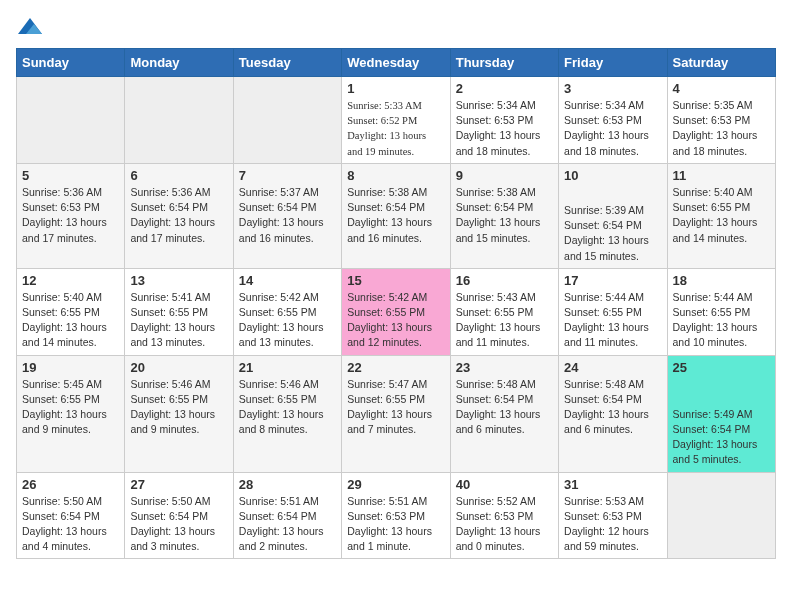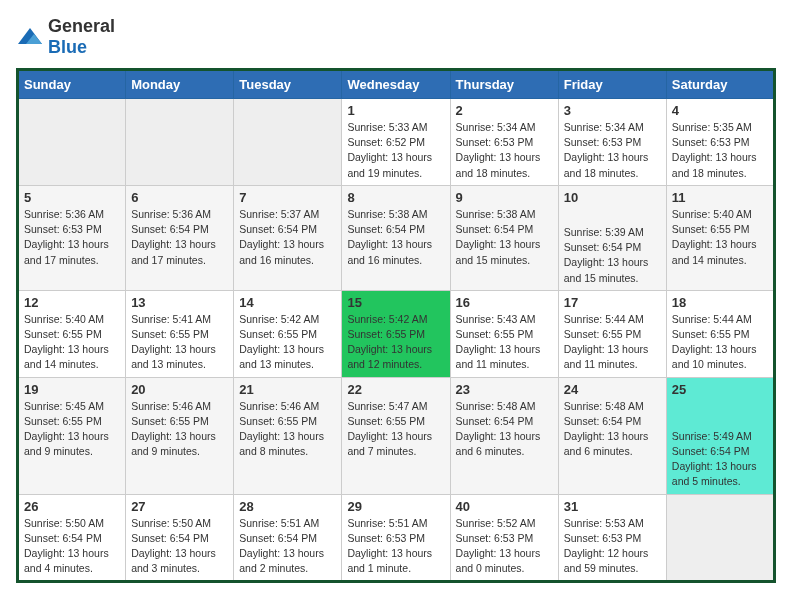--- a/index.html
+++ b/index.html
@@ -33,21 +33,21 @@
       color: #222;
       font-weight: normal;
     }
     .location {
       font-size: 14px;
       color: #555;
     }
     table {
       width: 100%;
       border-collapse: collapse;
-      border: 3px solid #14532d;
+      border: 1px solid #14532d;
     }
     th {
       background-color: #2e6db4;
       color: #fff;
       font-size: 13px;
       font-weight: bold;
       padding: 6px 5px;
       text-align: left;
       border: 1px solid #2565a3;
     }
@@ -87,24 +87,20 @@
   </style>
 </head>
 <body>
 
 <div class="header">
   <div class="logo">
     <svg class="logo-icon" viewBox="0 0 28 22" xmlns="http://www.w3.org/2000/svg">
       <polygon points="14,2 26,18 2,18" fill="#1a6bb5"></polygon>
       <polygon points="18,8 26,18 10,18" fill="#4a9fd5"></polygon>
     </svg>
-    <div>
-      <span style="font-size:18px;font-weight:bold;color:#333;">General</span><br>
-      <span style="font-size:18px;font-weight:bold;color:#1a6bb5;">Blue</span>
-    </div>
   </div>
   <div class="title-block">
     <div class="month-title"></div>
     <div class="location"></div>
   </div>
 </div>
 
 <table>
   <thead>
     <tr>
@@ -117,21 +113,21 @@
         <th>Saturday</th>
       </tr>
   </thead>
   <tbody id="calendar-body">
   <tr>
         <td class="empty"></td>
         <td class="empty"></td>
         <td class="empty"></td>
         <td style="background-color: rgb(255, 255, 255);">
           <span class="day-number">1</span>
-          <div class="day-info" style="white-space: pre-line;">Sunrise: 5:33 AM
+          <div class="day-info" style="white-space: pre-line; font-family: Liberation Serif, serif;">Sunrise: 5:33 AM
 Sunset: 6:52 PM
 Daylight: 13 hours
 and 19 minutes.</div>
         </td>
         <td style="background-color: rgb(255, 255, 255);">
           <span class="day-number">2</span>
           <div class="day-info" style="white-space: pre-line;">Sunrise: 5:34 AM
 Sunset: 6:53 PM
 Daylight: 13 hours
 and 18 minutes.</div>
@@ -217,21 +213,21 @@
 Daylight: 13 hours
 and 13 minutes.</div>
         </td>
         <td style="background-color: rgb(255, 255, 255);">
           <span class="day-number">14</span>
           <div class="day-info" style="white-space: pre-line;">Sunrise: 5:42 AM
 Sunset: 6:55 PM
 Daylight: 13 hours
 and 13 minutes.</div>
         </td>
-        <td style="background-color: #22c55e;">
+        <td style="background-color: #f9a8d4;">
           <span class="day-number">15</span>
           <div class="day-info" style="white-space: pre-line;">Sunrise: 5:42 AM
 Sunset: 6:55 PM
 Daylight: 13 hours
 and 12 minutes.</div>
         </td>
         <td style="background-color: rgb(255, 255, 255);">
           <span class="day-number">16</span>
           <div class="day-info" style="white-space: pre-line;">Sunrise: 5:43 AM
 Sunset: 6:55 PM

